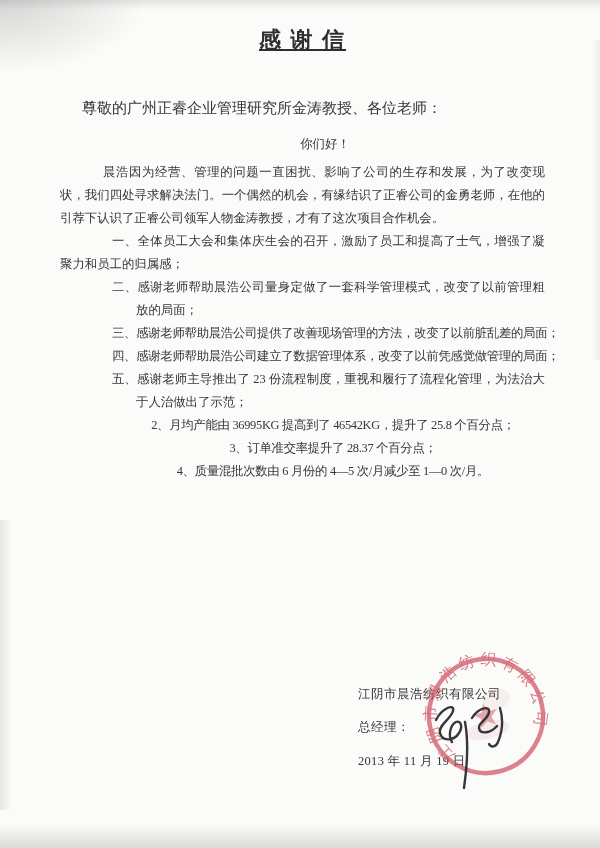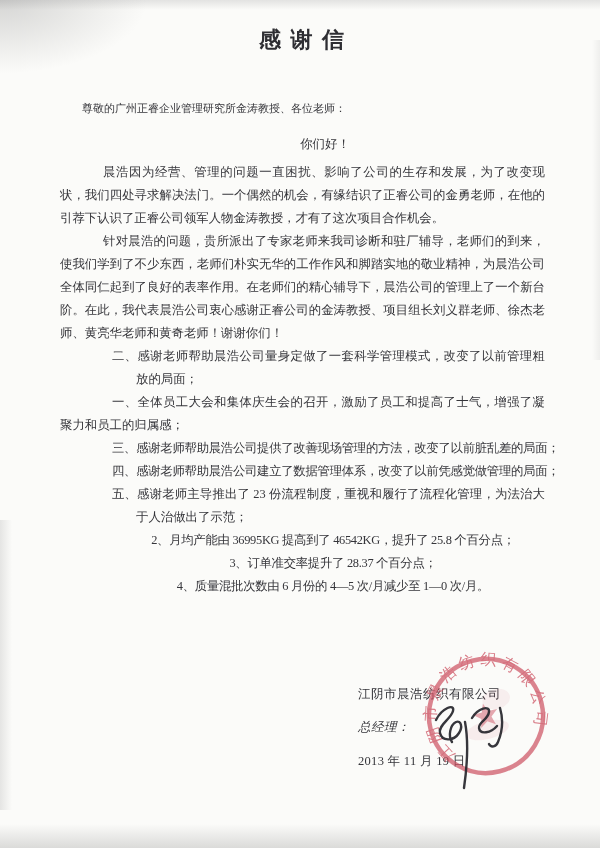--- a/index.html
+++ b/index.html
@@ -14,34 +14,34 @@
   .sh-tl{left:0;top:0;width:160px;height:80px;background:radial-gradient(ellipse at 0% 0%,rgba(125,125,125,.30),rgba(125,125,125,0) 65%);}
   .sh-left{left:0;top:520px;width:12px;height:290px;background:linear-gradient(90deg,rgba(140,140,140,.20),rgba(140,140,140,0));}
   .sh-bottom{left:0;top:824px;width:600px;height:24px;background:linear-gradient(0deg,rgba(125,125,125,.26),rgba(125,125,125,0));}
   .sh-right{left:592px;top:40px;width:8px;height:320px;background:linear-gradient(270deg,rgba(150,150,150,.12),rgba(150,150,150,0));}
 
   .doc{position:absolute;left:60px;top:0;width:485px;}
   .doc p{margin:0;}
   .title{
     padding-top:25px;height:30px;line-height:30px;
     text-align:center;font-size:22px;font-weight:bold;
-    letter-spacing:2px;color:#2e2e33;
+    letter-spacing:2px;color:#2e2e33;text-decoration:underline;
   }
-  .salutation{margin-top:42px !important;margin-left:22px !important;font-size:11px;line-height:23px;font-family:Liberation Serif, serif;}
+  .salutation{margin-top:42px !important;margin-left:22px !important;font-size:15px;line-height:23px;font-family:Liberation Serif, serif;}
   .greeting{margin-top:13px !important;text-indent:45px;font-size:12.4px;line-height:23px;text-align:center;}
   .para{margin-top:5px !important;font-size:12.4px;line-height:23px;text-align:justify;text-indent:43px;}
   .para + .para{margin-top:0 !important;}
   .item{font-size:12.4px;line-height:23px;text-align:justify;}
   .item-a{text-indent:52px;}                       
   .item-b{padding-left:76px;text-indent:-24px;}    
   .sub{font-size:12.4px;line-height:23px;margin-left:61px !important;}
   .oneline{white-space:nowrap;letter-spacing:-0.3px;text-align:center;}
 
   .sig-company{position:absolute;left:358px;top:686px;font-size:12.5px;letter-spacing:.5px;}
-  .sig-role{position:absolute;left:358px;top:719px;font-size:12.5px;letter-spacing:.5px;font-style:italic;}
+  .sig-role{position:absolute;left:358px;top:719px;font-size:12.5px;letter-spacing:.5px;}
   .sig-date{position:absolute;left:358px;top:753px;font-size:12.5px;letter-spacing:.3px;}
 
   .seal{position:absolute;left:420px;top:650px;filter:blur(.35px);}
   .handwriting{position:absolute;left:428px;top:698px;}
 </style>
 </head>
 <body>
 
 <div class="page">
 
@@ -49,23 +49,22 @@
   <div class="shade sh-tl"></div>
   <div class="shade sh-left"></div>
   <div class="shade sh-bottom"></div>
   <div class="shade sh-right"></div>
 
   <div class="doc">
     <p class="title">感 谢 信</p>
     <p class="salutation">尊敬的广州正睿企业管理研究所金涛教授、各位老师：</p>
     <p class="greeting">你们好！</p>
     <p class="para">晨浩因为经营、管理的问题一直困扰、影响了公司的生存和发展，为了改变现状，我们四处寻求解决法门。一个偶然的机会，有缘结识了正睿公司的金勇老师，在他的引荐下认识了正睿公司领军人物金涛教授，才有了这次项目合作机会。</p>
-    <p class="para">针对晨浩的问题，贵所派出了专家老师来我司诊断和驻厂辅导，老师们的到来，使我们学到了不少东西，老师们朴实无华的工作作风和脚踏实地的敬业精神，为晨浩公司全体同仁起到了良好的表率作用。在老师们的精心辅导下，晨浩公司的管理上了一个新台阶。在此，我代表晨浩公司衷心感谢正睿公司的金涛教授、项目组长刘义群老师、徐杰老师、黄亮华老师和黄奇老师！谢谢你们！</p>
+    <p class="item item-a">一、全体员工大会和集体庆生会的召开，激励了员工和提高了士气，增强了凝聚力和员工的归属感；</p>
     <p class="item item-b">二、感谢老师帮助晨浩公司量身定做了一套科学管理模式，改变了以前管理粗放的局面；</p>
-    <p class="item item-a">一、全体员工大会和集体庆生会的召开，激励了员工和提高了士气，增强了凝聚力和员工的归属感；</p>
     <p class="item item-b oneline">三、感谢老师帮助晨浩公司提供了改善现场管理的方法，改变了以前脏乱差的局面；</p>
     <p class="item item-b oneline">四、感谢老师帮助晨浩公司建立了数据管理体系，改变了以前凭感觉做管理的局面；</p>
     <p class="item item-b">五、感谢老师主导推出了 23 份流程制度，重视和履行了流程化管理，为法治大于人治做出了示范；</p>
     <p class="sub oneline">2、月均产能由 36995KG 提高到了 46542KG，提升了 25.8 个百分点；</p>
     <p class="sub oneline">3、订单准交率提升了 28.37 个百分点；</p>
     <p class="sub oneline">4、质量混批次数由 6 月份的 4—5 次/月减少至 1—0 次/月。</p>
   </div>
 
   <div class="sig-company">江阴市晨浩纺织有限公司</div>
   <div class="sig-role">总经理：</div>

